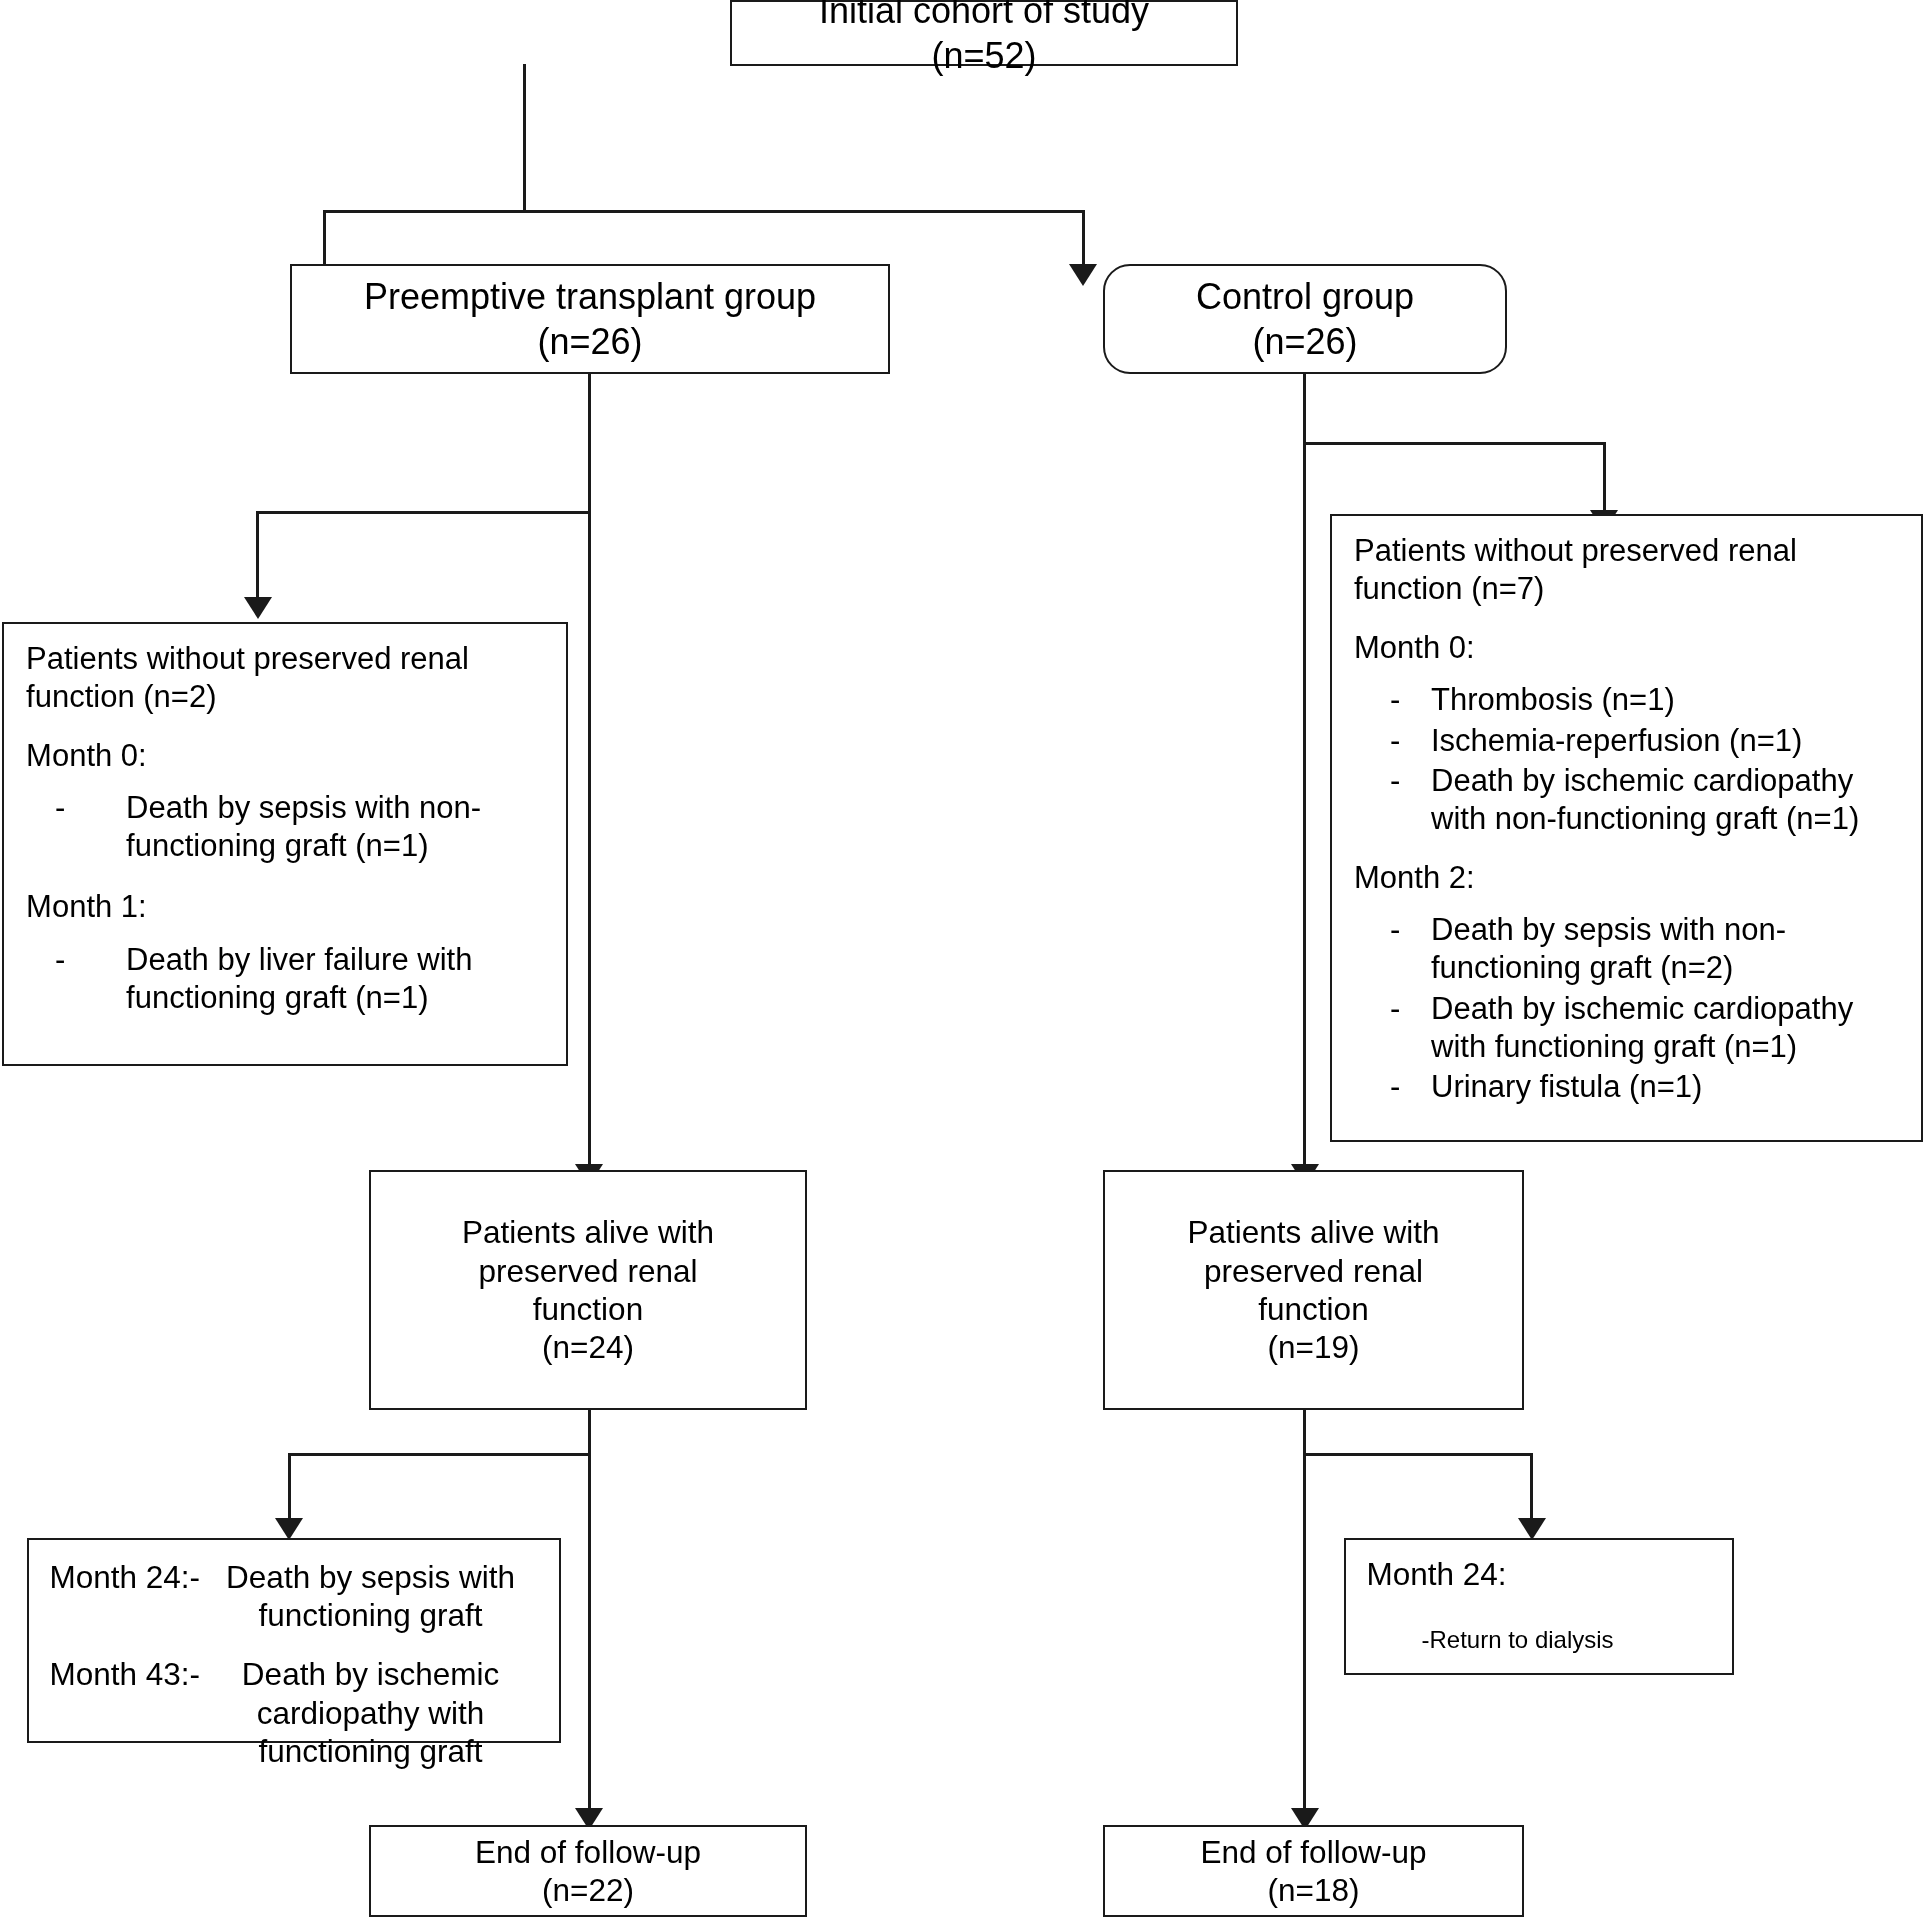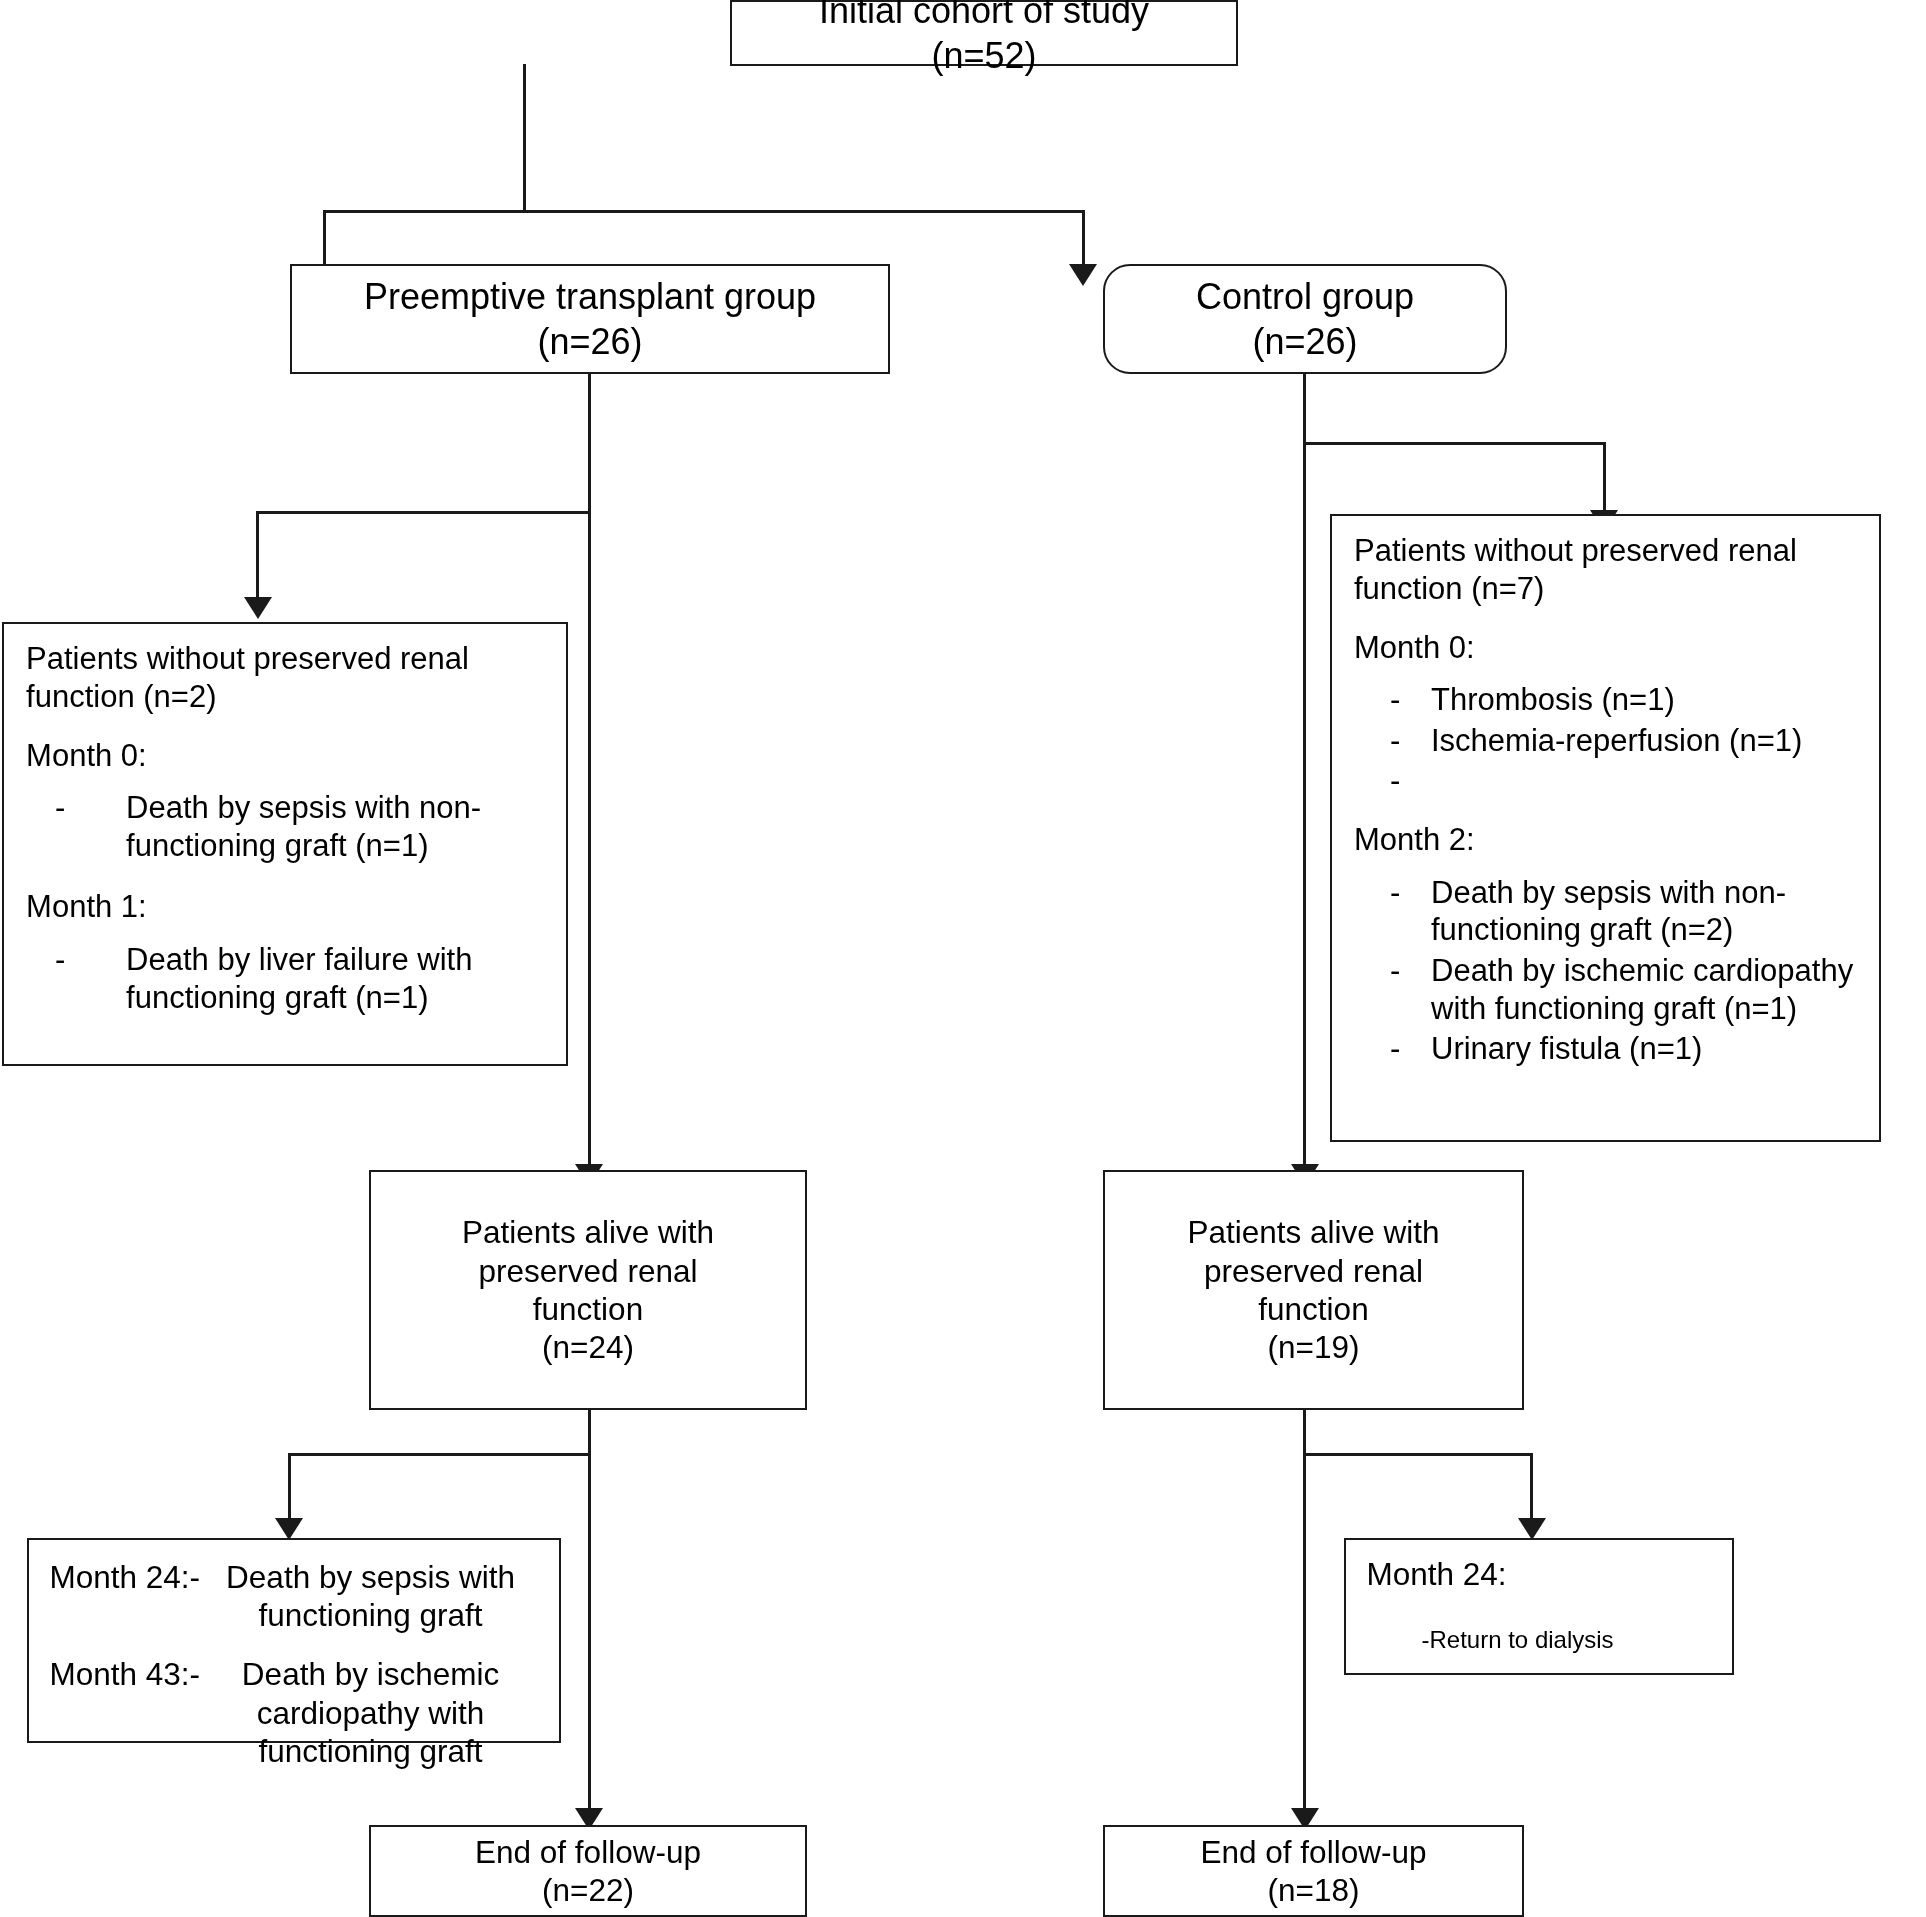--- a/index.html
+++ b/index.html
@@ -182,34 +182,35 @@
     </ul>
     <div class="mo">Month 1:</div>
     <ul>
       <li>
         <span class="dash">-</span>
         <span class="txt">Death by liver failure with functioning graft (n=1)</span>
       </li>
     </ul>
   </div>
 
-  <div class="node lefted detail ind-narrow" style="left:1330px; top:514px; width:551px; height:628px; justify-content:flex-start;">
+  <div class="node lefted detail ind-narrow" style="left:1330px; top:514px; width:593px; height:628px; justify-content:flex-start;">
     <div class="hd">Patients without preserved renal function (n=7)</div>
     <div class="mo">Month 0:</div>
     <ul class="tight">
       <li>
         <span class="dash">-</span>
         <span class="txt">Thrombosis (n=1)</span>
       </li>
       <li>
         <span class="dash">-</span>
         <span class="txt">Ischemia-reperfusion (n=1)</span>
       </li>
       <li>
         <span class="dash">-</span>
+        <span class="txt">Death by ischemic cardiopathy with non-functioning graft (n=1)</span>
       </li>
     </ul>
     <div class="mo">Month 2:</div>
     <ul class="tight">
       <li>
         <span class="dash">-</span>
         <span class="txt">Death by sepsis with non-functioning graft (n=2)</span>
       </li>
       <li>
         <span class="dash">-</span>

